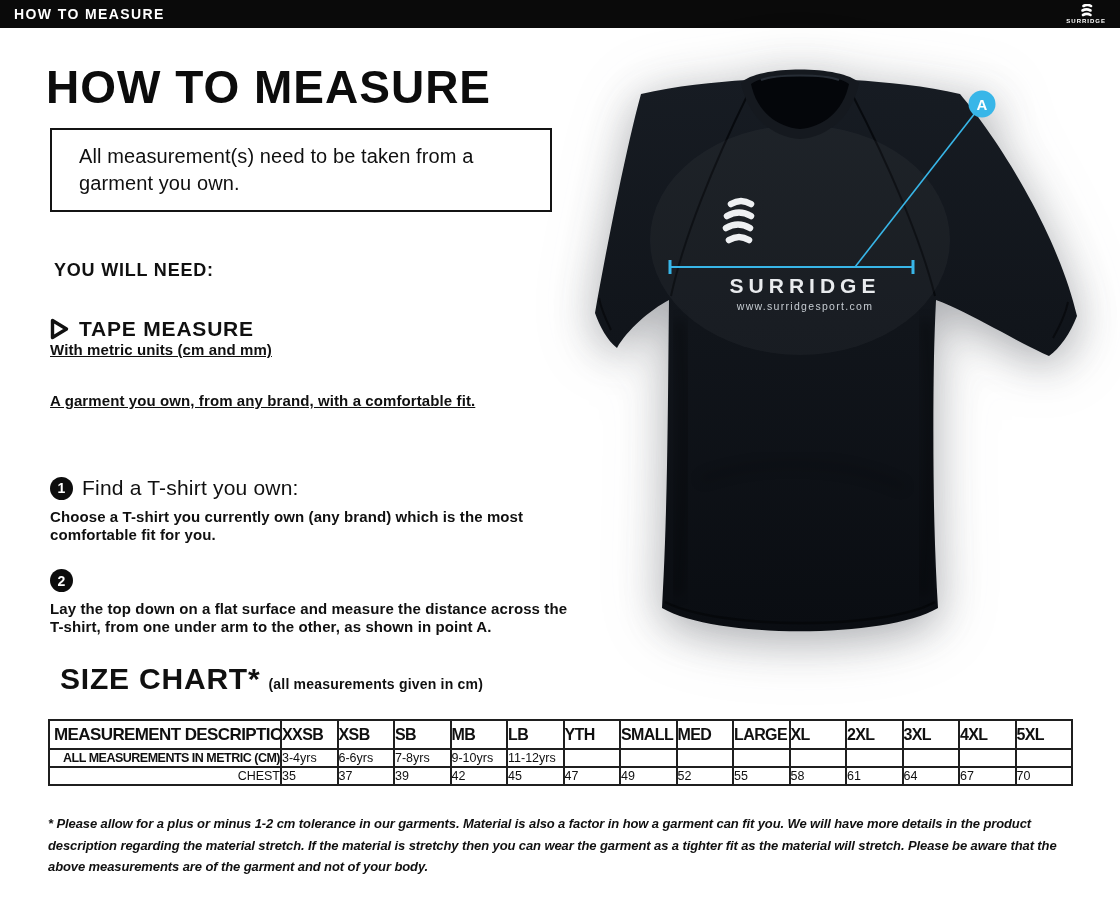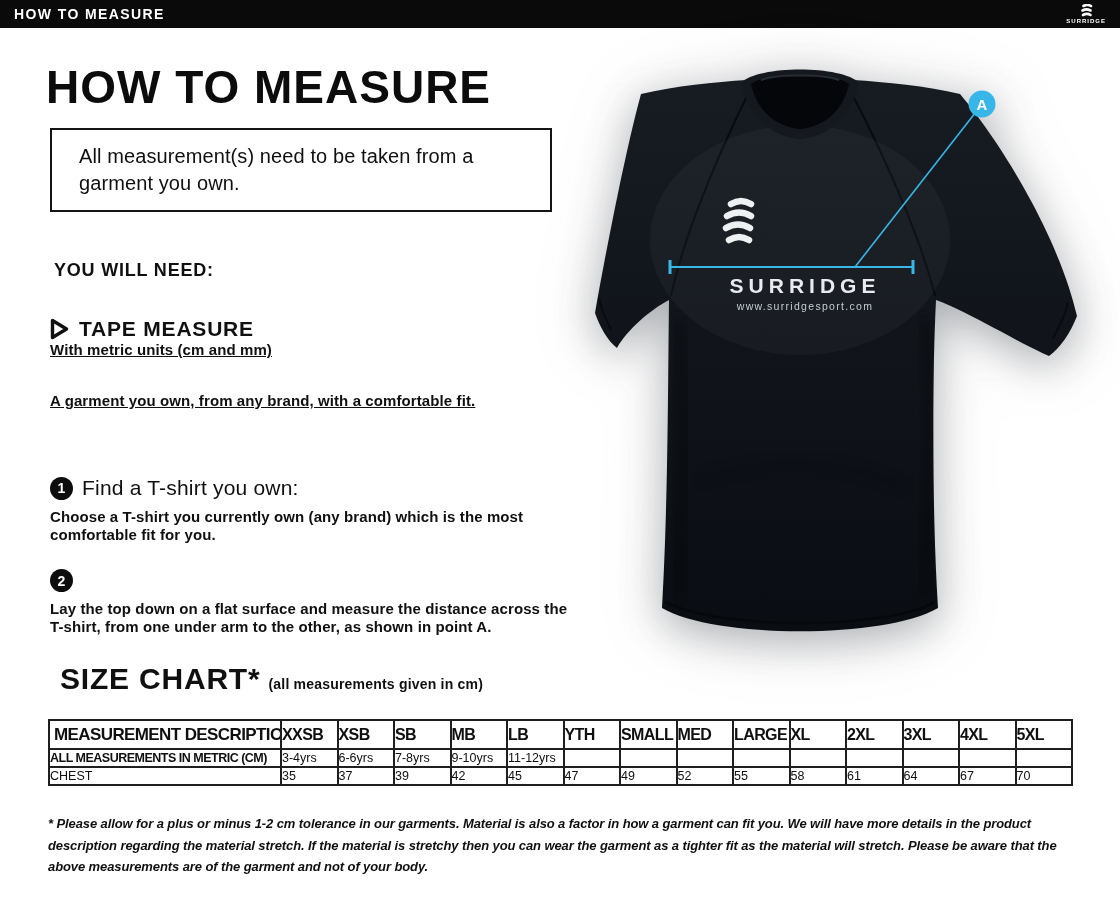--- a/index.html
+++ b/index.html
@@ -56,21 +56,21 @@
     border-collapse:collapse;table-layout:fixed;background:#fff;
   }
   .size-table th,.size-table td{
     border:2px solid #1f1f1f;text-align:left;vertical-align:middle;
     padding:0;overflow:hidden;white-space:nowrap;
   }
   .size-table col.desc{width:232px;}
   .size-table thead th{height:27px;font-size:16px;font-weight:bold;letter-spacing:-0.6px;}
   .size-table thead th.desc-col{text-align:left;padding-left:4px;font-size:17px;}
   .size-table tbody td{height:16px;font-size:12.5px;}
-  .size-table tbody td.row-label{text-align:left;padding-left:0;}
+  .size-table tbody td.row-label{text-align:right;padding-left:0;}
   .size-table tbody tr.metric td.row-label{font-weight:bold;letter-spacing:-0.5px;}
   
   .footnote{
     position:absolute;left:48px;top:813px;width:1042px;
     font-size:13px;font-weight:bold;font-style:italic;line-height:21.5px;letter-spacing:-0.1px;
   }
   
   .shirt-wrap{position:absolute;left:555px;top:50px;width:545px;height:600px;}
   .shirt-wrap svg{filter:drop-shadow(0 12px 20px rgba(55,60,70,.30)) drop-shadow(0 2px 28px rgba(70,75,85,.18));}
 </style>

